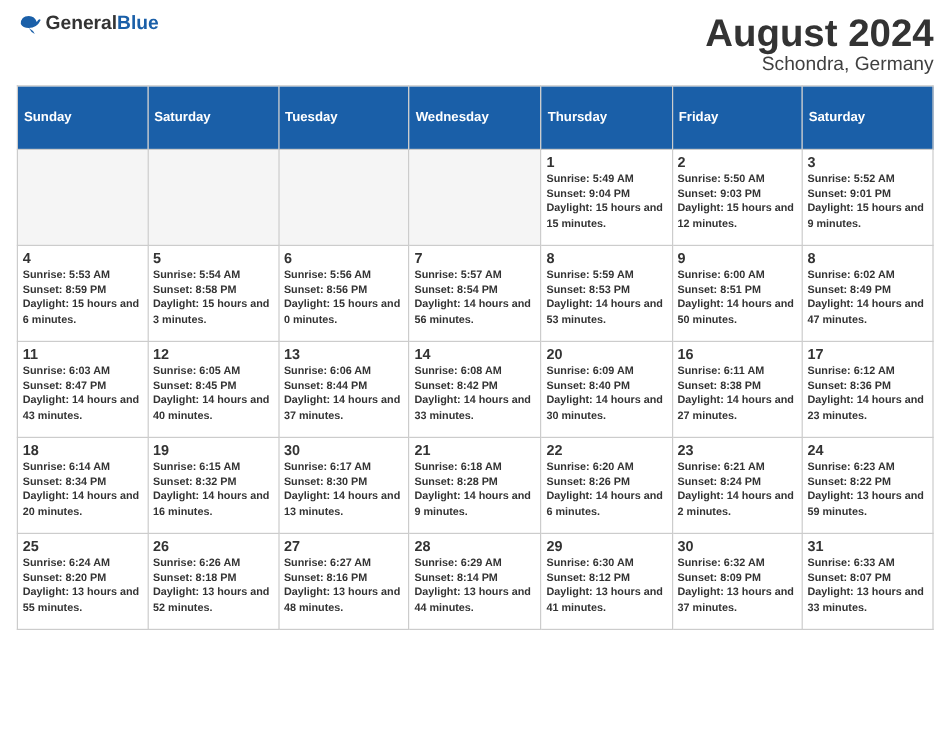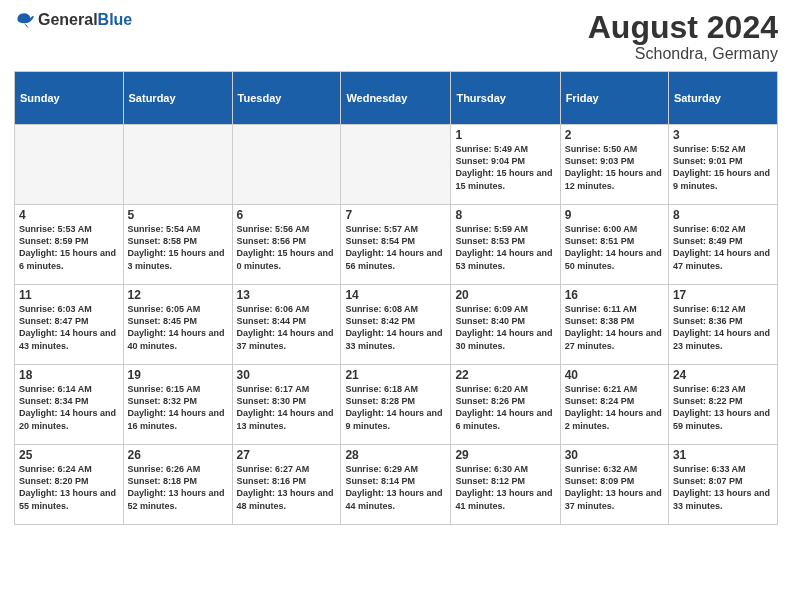--- a/index.html
+++ b/index.html
@@ -218,21 +218,21 @@
           </td>
           <td>
             <span class="day-number">21</span>
             <div class="day-info">Sunrise: 6:18 AM<br>Sunset: 8:28 PM<br>Daylight: 14 hours and 9 minutes.</div>
           </td>
           <td>
             <span class="day-number">22</span>
             <div class="day-info">Sunrise: 6:20 AM<br>Sunset: 8:26 PM<br>Daylight: 14 hours and 6 minutes.</div>
           </td>
           <td>
-            <span class="day-number">40</span>
+            <span class="day-number">23</span>
             <div class="day-info">Sunrise: 6:21 AM<br>Sunset: 8:24 PM<br>Daylight: 14 hours and 2 minutes.</div>
           </td>
           <td>
             <span class="day-number">24</span>
             <div class="day-info">Sunrise: 6:23 AM<br>Sunset: 8:22 PM<br>Daylight: 13 hours and 59 minutes.</div>
           </td>
         </tr>
         <tr>
           <td>
             <span class="day-number">25</span>

